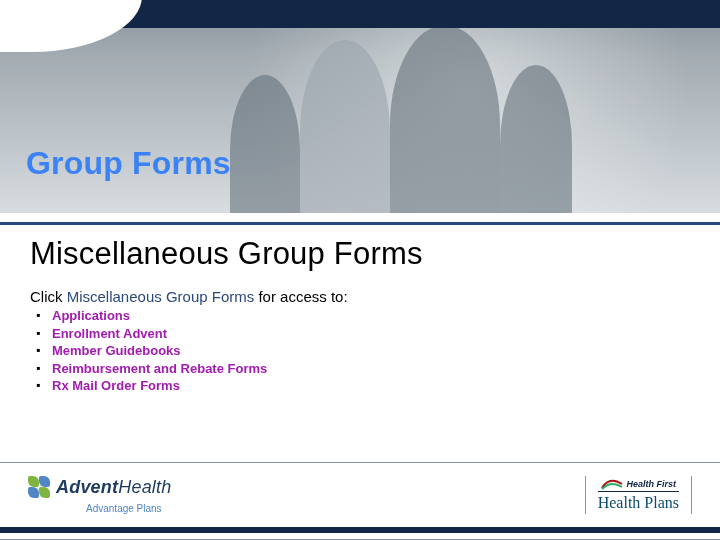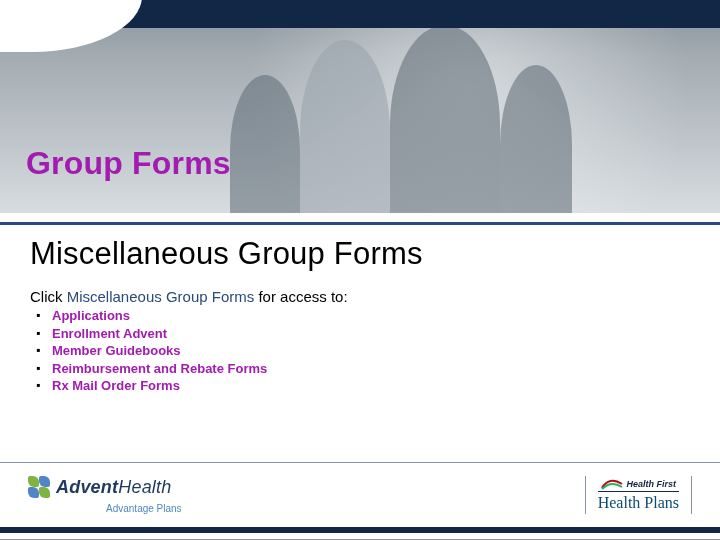--- a/index.html
+++ b/index.html
@@ -16,21 +16,21 @@
   .hero-topbar { position: absolute; top: 0; left: 0; right: 0; height: 28px; background: #122746; }
   .hero-arc { position: absolute; top: -4px; left: -8px; width: 150px; height: 56px; background: #fff; border-bottom-right-radius: 110px 56px; }
   
   .ppl { position: absolute; bottom: 0; border-radius: 50% 50% 0 0; background: rgba(88,104,116,0.55); }
   .p1 { left: 230px; width: 70px; height: 150px; }
   .p2 { left: 300px; width: 90px; height: 185px; background: rgba(148,160,171,0.6); }
   .p3 { left: 390px; width: 110px; height: 200px; background: rgba(96,112,124,0.6); }
   .p4 { left: 500px; width: 72px; height: 160px; }
 
   .hero-title-wrap { position: absolute; left: 26px; top: 145px; }
-  .hero-title { font-size: 32px; font-weight: 700; color: #a21caf; letter-spacing: .2px; }
+  .hero-title { font-size: 32px; font-weight: 700; color: #3b82f6; letter-spacing: .2px; }
 
   .hero-divider { position: absolute; left: 0; right: 0; top: 213px; height: 12px; }
   .hero-divider .a { position: absolute; inset: 0; background: #fff; }
   .hero-divider .b { position: absolute; left: 0; right: 0; bottom: 0; height: 3px; background: #2a4a7b; }
 
   
   .content { position: absolute; left: 30px; right: 36px; top: 236px; }
   .content-title { font-size: 31px; font-weight: 400; color: #000; margin-bottom: 16px; letter-spacing: .2px; }
   .lead { font-size: 15px; font-weight: 400; color: #000; margin-bottom: 2px; }
   .lead .link { color: #2a4a7b; }
@@ -49,21 +49,21 @@
   .ah-logo { display: flex; flex-direction: column; align-items: flex-start; gap: 9px; }
   .ah-row { display: flex; align-items: center; gap: 6px; }
   .ah-mark { width: 22px; height: 22px; position: relative; }
   .ah-mark .leaf { position: absolute; width: 11px; height: 11px; border-radius: 2px 6px 2px 6px; }
   .ah-mark .l1 { left: 0; top: 0; background: #7fb441; }
   .ah-mark .l2 { right: 0; top: 0; background: #4f86c6; }
   .ah-mark .l3 { left: 0; bottom: 0; background: #4f86c6; }
   .ah-mark .l4 { right: 0; bottom: 0; background: #7fb441; }
   .ah-word { font-size: 18px; font-weight: 600; color: #1f3a5f; font-style: italic; letter-spacing: .2px; }
   .ah-word .light { font-weight: 400; }
-  .ah-sub { font-size: 10px; color: #4f86c6; margin-left: 78px; margin-top: -4px; }
+  .ah-sub { font-size: 10px; color: #4f86c6; margin-left: 58px; margin-top: -4px; }
 
   
   .hp-logo { display: flex; flex-direction: column; align-items: center; border-left: 1px solid #8894a5; border-right: 1px solid #8894a5; padding: 2px 12px; }
   .hp-top { display: flex; align-items: center; gap: 4px; justify-content: center; }
   .hp-swoosh { width: 22px; height: 12px; }
   .hp-swoosh svg { display: block; }
   .hp-brand { font-size: 9px; font-style: italic; font-weight: 700; color: #122746; }
   .hp-rule { width: 100%; height: 1px; background: #122746; margin: 1px 0 2px; }
   .hp-main { font-family: Georgia, 'Times New Roman', serif; font-size: 16px; color: #0c4a6e; }
 </style>

